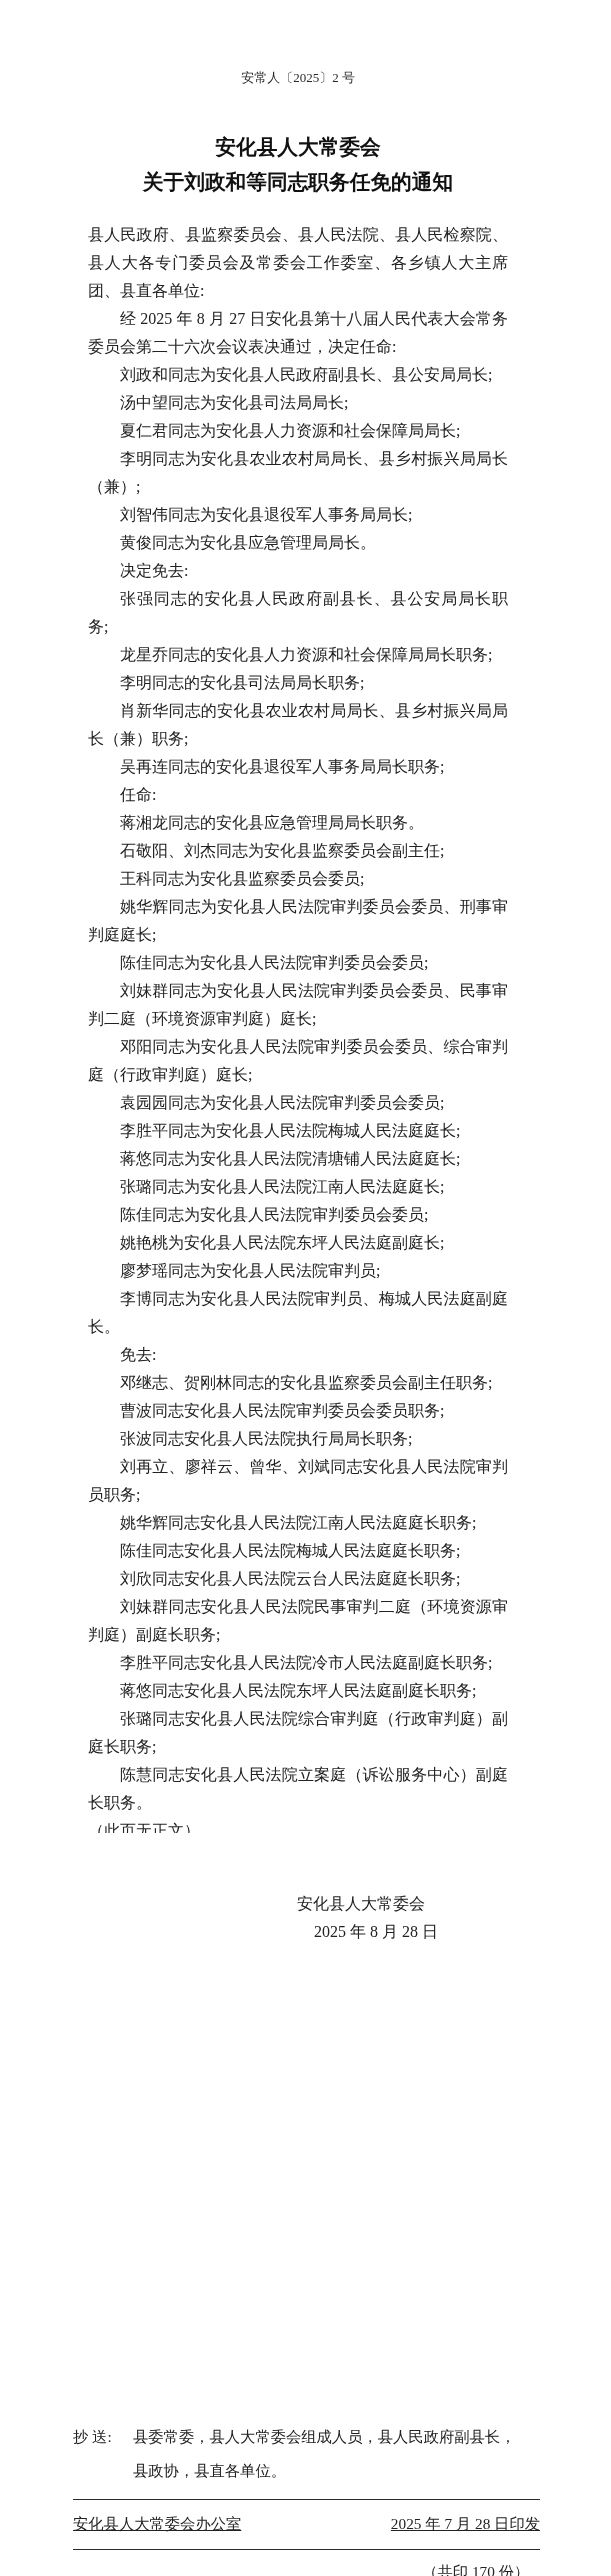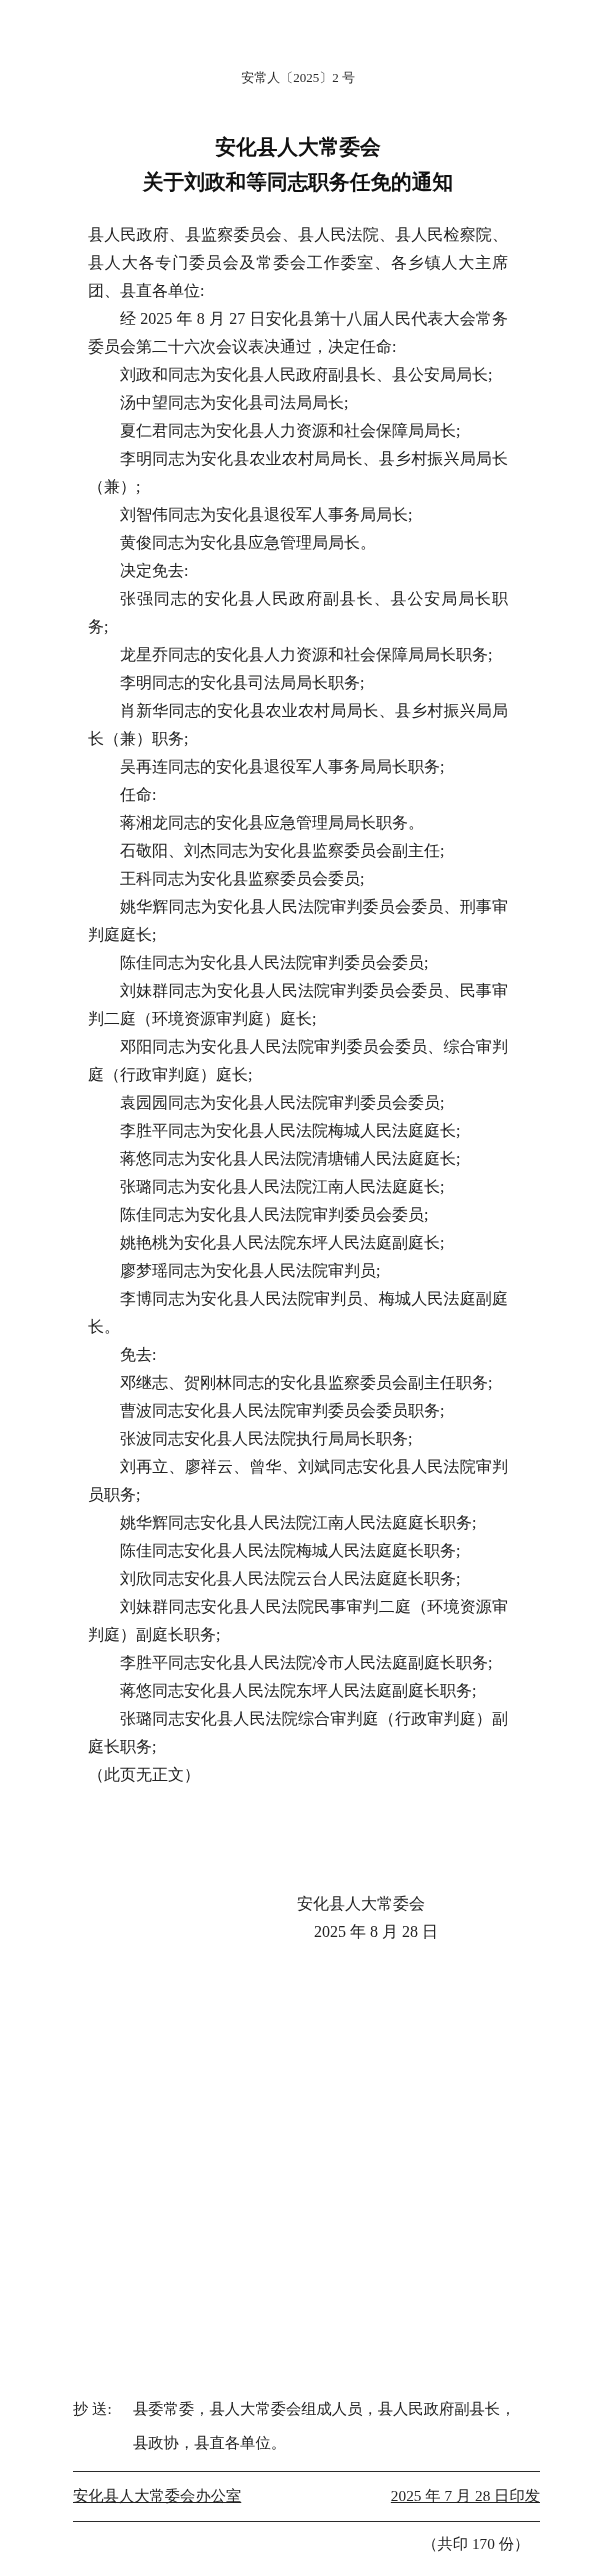--- a/index.html
+++ b/index.html
@@ -51,20 +51,21 @@
     left: 73px;
     width: 467px;
     top: 2392px;
     font-size: 15.3px;
     color: #222;
   }
   .cc {
     display: flex;
     line-height: 34px;
     padding-bottom: 10.7px;
+    margin-top: 28px;
   }
   .cc-label { width: 60px; flex: none; }
   .cc-body  { flex: 1; }
   .rule {
     border: none;
     border-top: 1.5px solid #2b2b2b;
     height: 0;
   }
   .issuer-row {
     display: flex;
@@ -128,20 +129,21 @@
       <p class="para indent">曹波同志安化县人民法院审判委员会委员职务;</p>
       <p class="para indent">张波同志安化县人民法院执行局局长职务;</p>
       <p class="para indent">刘再立、廖祥云、曾华、刘斌同志安化县人民法院审判员职务;</p>
       <p class="para indent">姚华辉同志安化县人民法院江南人民法庭庭长职务;</p>
       <p class="para indent">陈佳同志安化县人民法院梅城人民法庭庭长职务;</p>
       <p class="para indent">刘欣同志安化县人民法院云台人民法庭庭长职务;</p>
       <p class="para indent">刘妹群同志安化县人民法院民事审判二庭（环境资源审判庭）副庭长职务;</p>
       <p class="para indent">李胜平同志安化县人民法院冷市人民法庭副庭长职务;</p>
       <p class="para indent">蒋悠同志安化县人民法院东坪人民法庭副庭长职务;</p>
       <p class="para indent">张璐同志安化县人民法院综合审判庭（行政审判庭）副庭长职务;</p>
+      <p class="para indent">陈慧同志安化县人民法院立案庭（诉讼服务中心）副庭长职务。</p>
       <p class="para">（此页无正文）</p>
     </div>
 
     <div class="signature-block">
       <div class="sig-name">安化县人大常委会</div>
       <div class="sig-date">2025 年 8 月 28 日</div>
     </div>
   </div>
 
   <div class="colophon">

